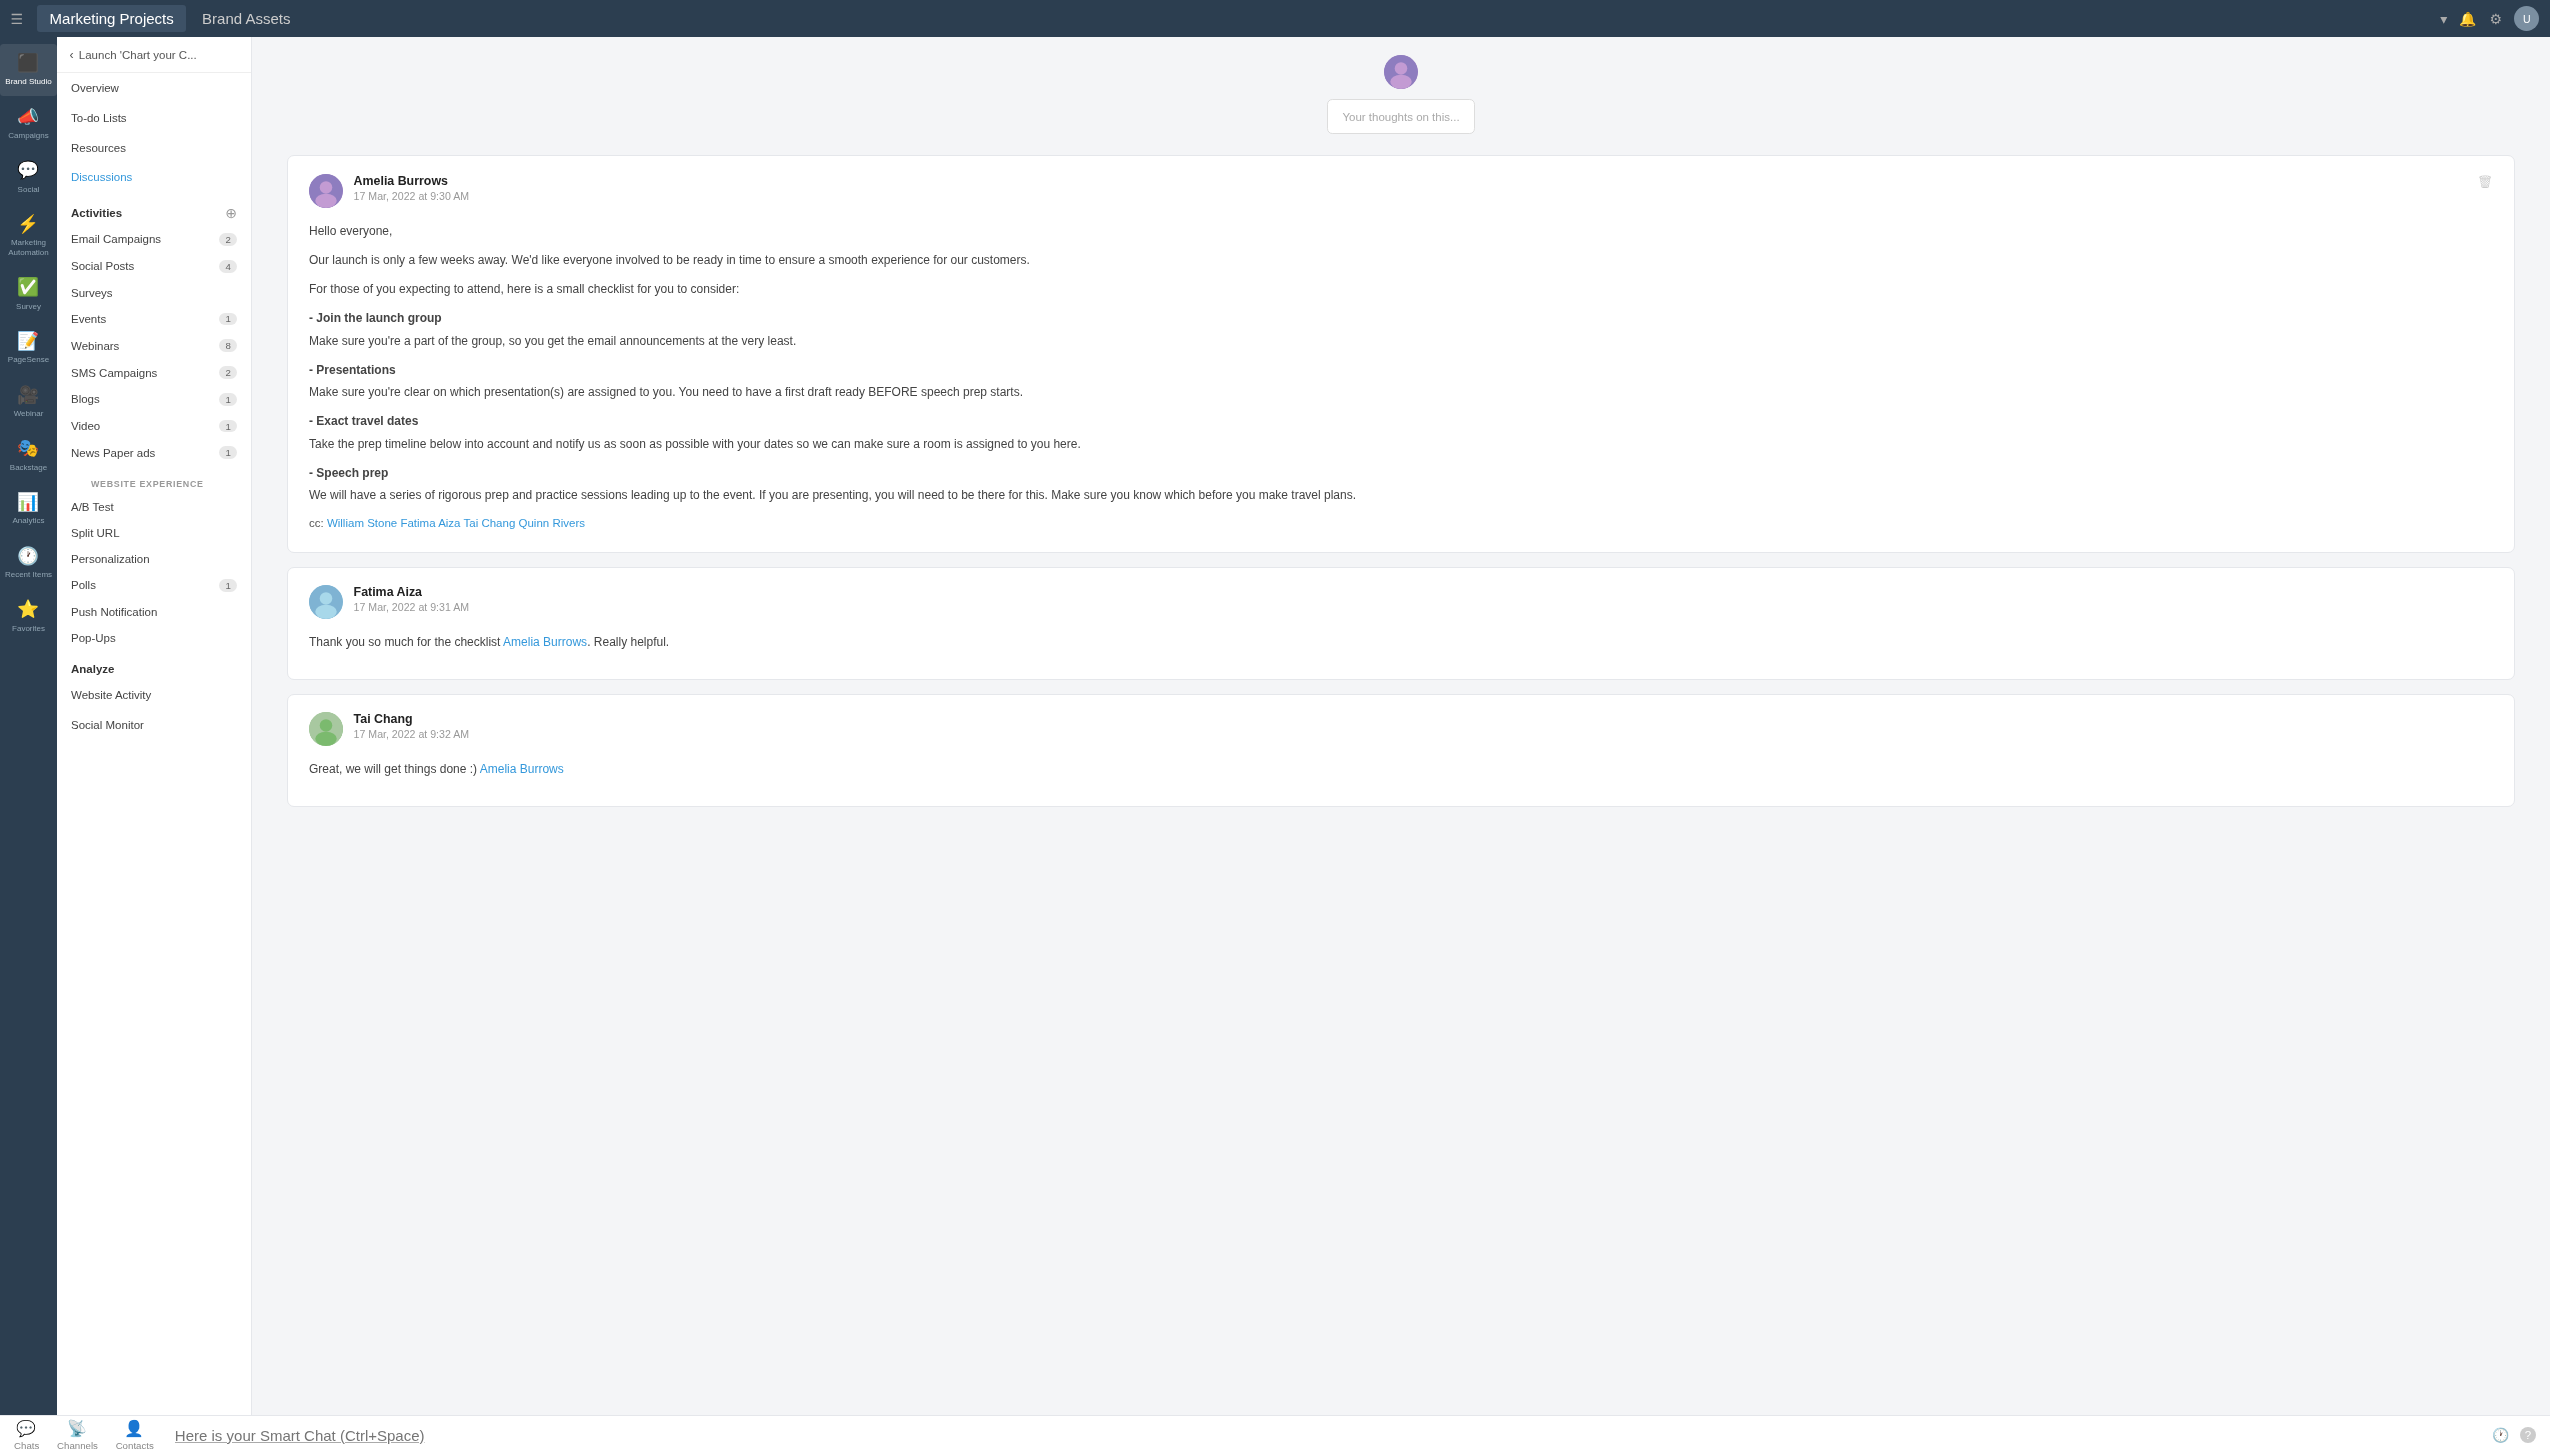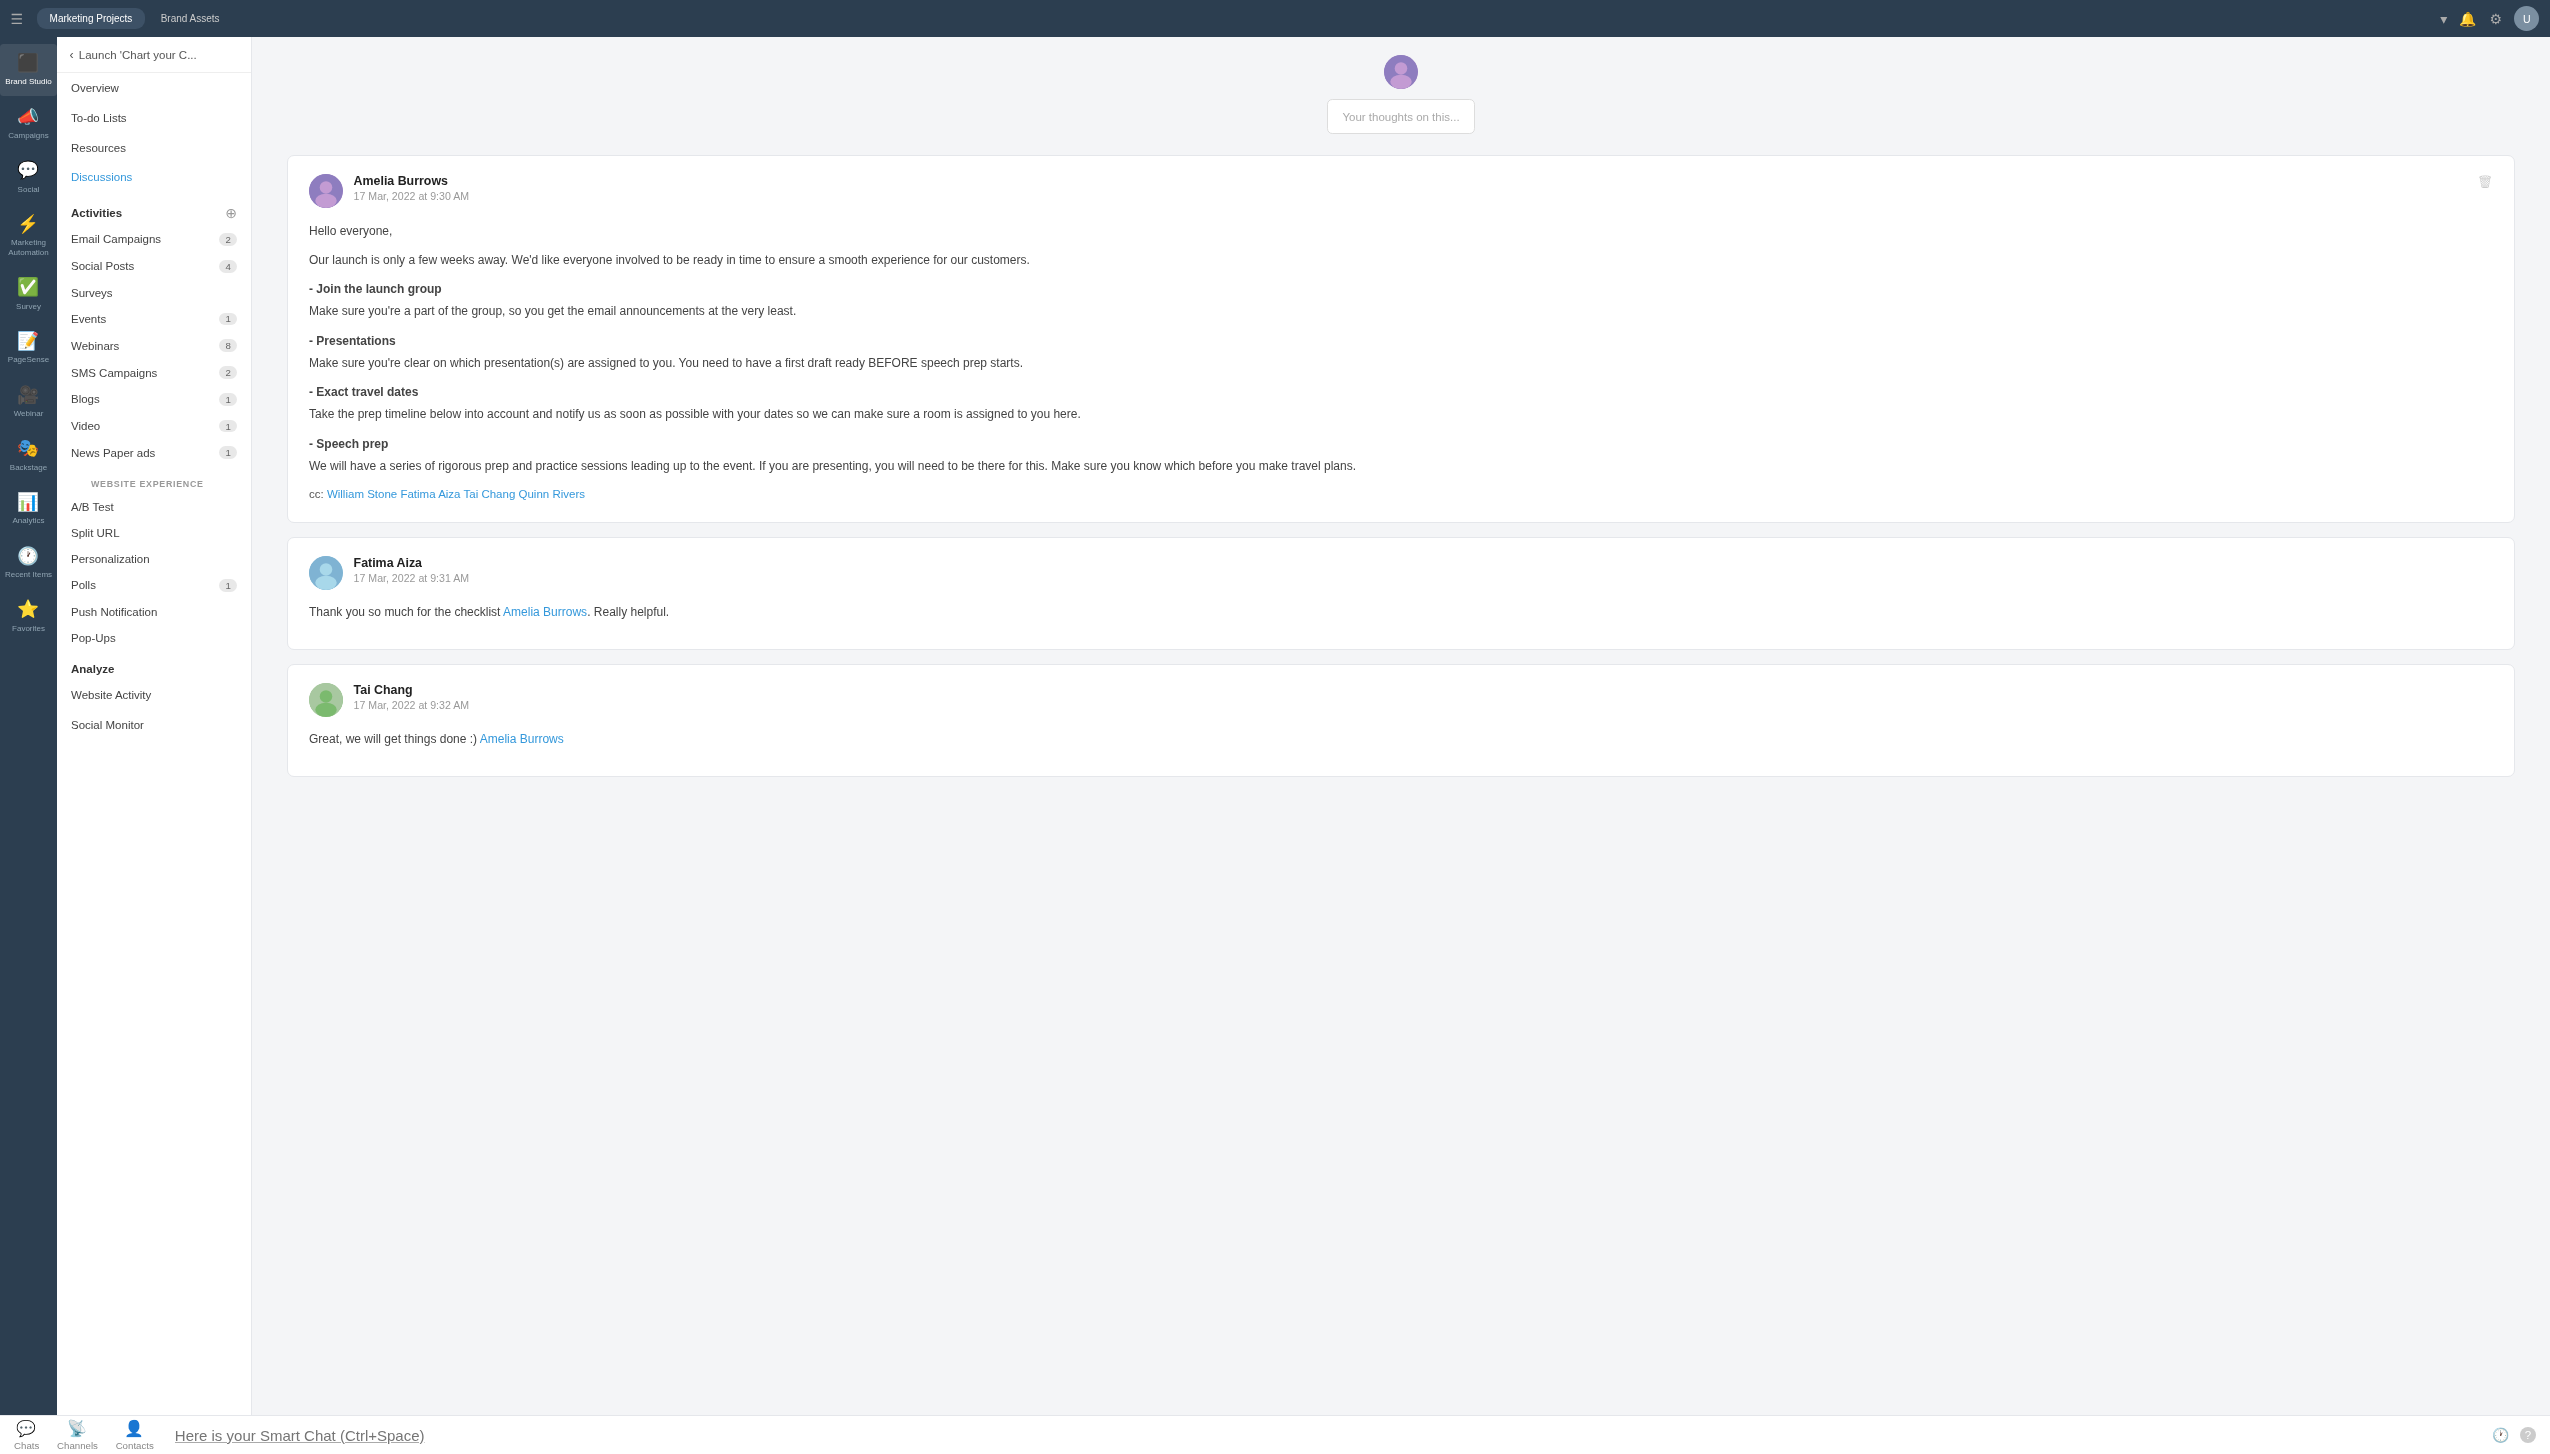--- a/index.html
+++ b/index.html
@@ -12,23 +12,23 @@
       display: flex;
       align-items: center;
       padding: 0 10.6px;
       gap: 7px;
       flex-shrink: 0;
     }
     .top-nav-menu-icon { color: #aaa; cursor: pointer; margin-right: 7px; font-size: 14px; }
     .top-nav-tab {
       color: #ccc;
       padding: 5.3px 12.4px;
-      border-radius: 9px;
+      border-radius: 3px;
       cursor: pointer;
-      font-size: 10px;
+      font-size: 15px;
     }
     .top-nav-tab.active { background: #3d5166; color: #fff; }
     .top-nav-right { margin-left: auto; display: flex; align-items: center; gap: 12.4px; }
     .top-nav-icon { color: #aaa; font-size: 14px; cursor: pointer; }
     .avatar-circle { width: 25px; height: 25px; border-radius: 50%; background: #7b8fa1; display: flex; align-items: center; justify-content: center; color: #fff; font-size: 10.6px; cursor: pointer; }
 
     
     .main-layout { display: flex; flex: 1; overflow: hidden; }
 
     
@@ -423,20 +423,21 @@
               </div>
         <div class="comment-meta">
           <div class="comment-author">Amelia Burrows</div>
           <div class="comment-time">17 Mar, 2022 at 9:30 AM</div>
         </div>
         <span class="comment-delete-btn">🗑</span>
       </div>
       <div class="comment-body">
         <p>Hello everyone,</p>
         <p>Our launch is only a few weeks away. We'd like everyone involved to be ready in time to ensure a smooth experience for our customers.</p>
+        <p>For those of you expecting to attend, here is a small checklist for you to consider:</p>
 
       <div class="checklist-item">
         <strong>- Join the launch group</strong>
         <span>Make sure you're a part of the group, so you get the email announcements at the very least.</span>
       </div>
       <div class="checklist-item">
         <strong>- Presentations</strong>
         <span>Make sure you're clear on which presentation(s) are assigned to you. You need to have a first draft ready BEFORE speech prep starts.</span>
       </div>
       <div class="checklist-item">

